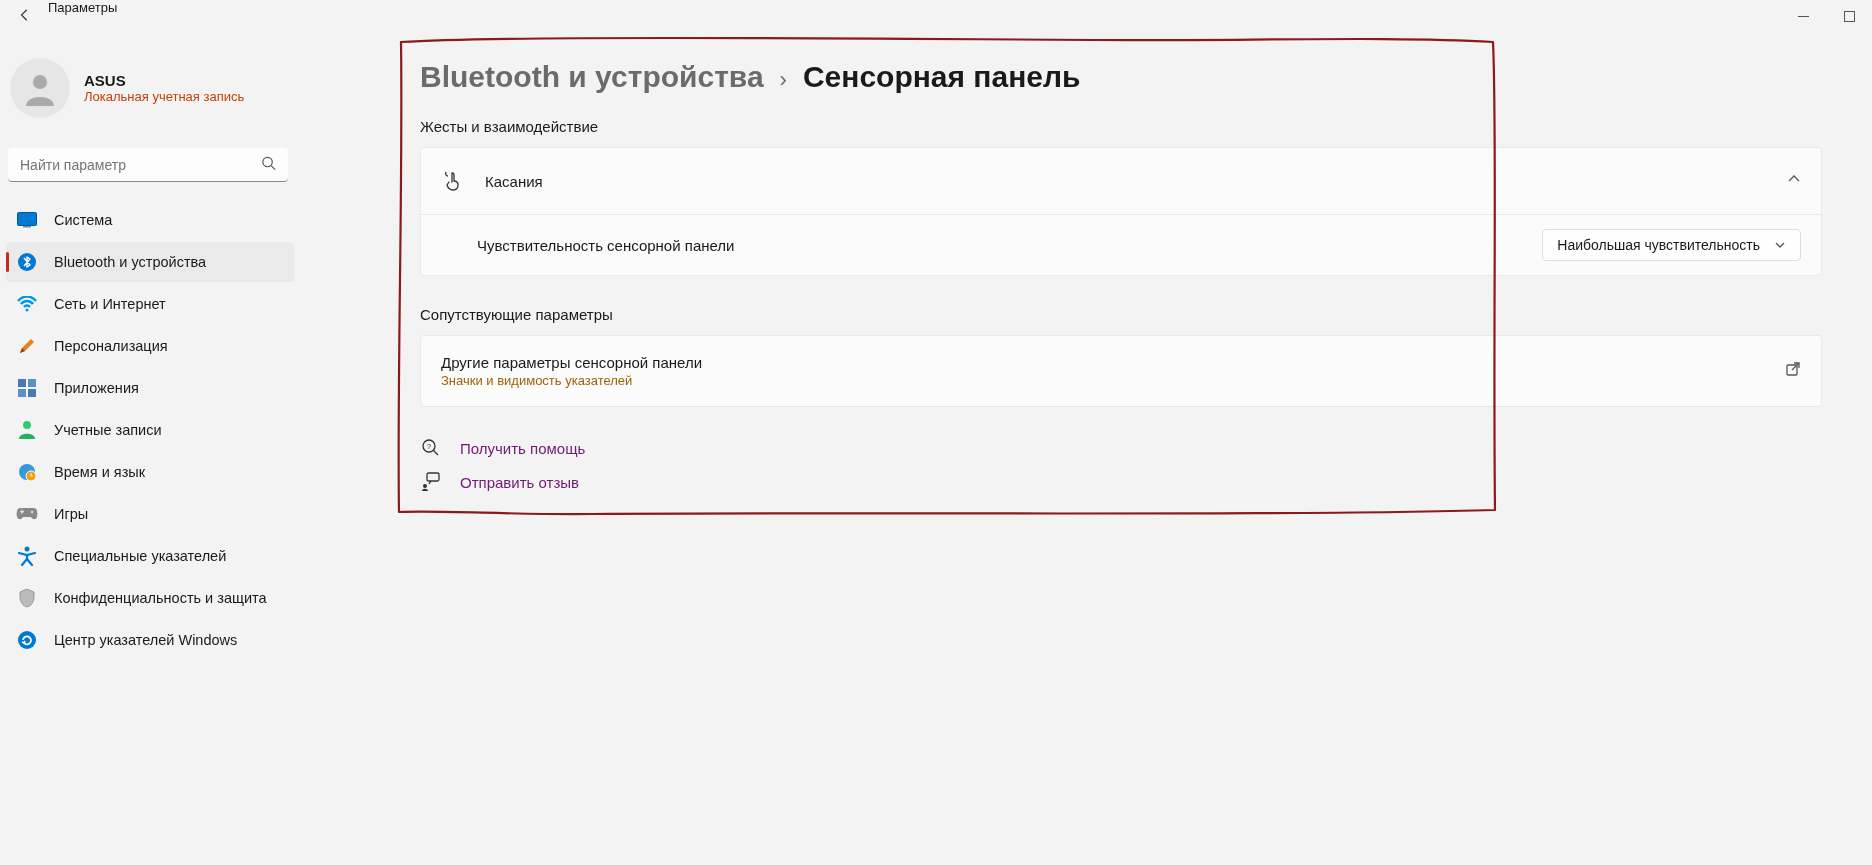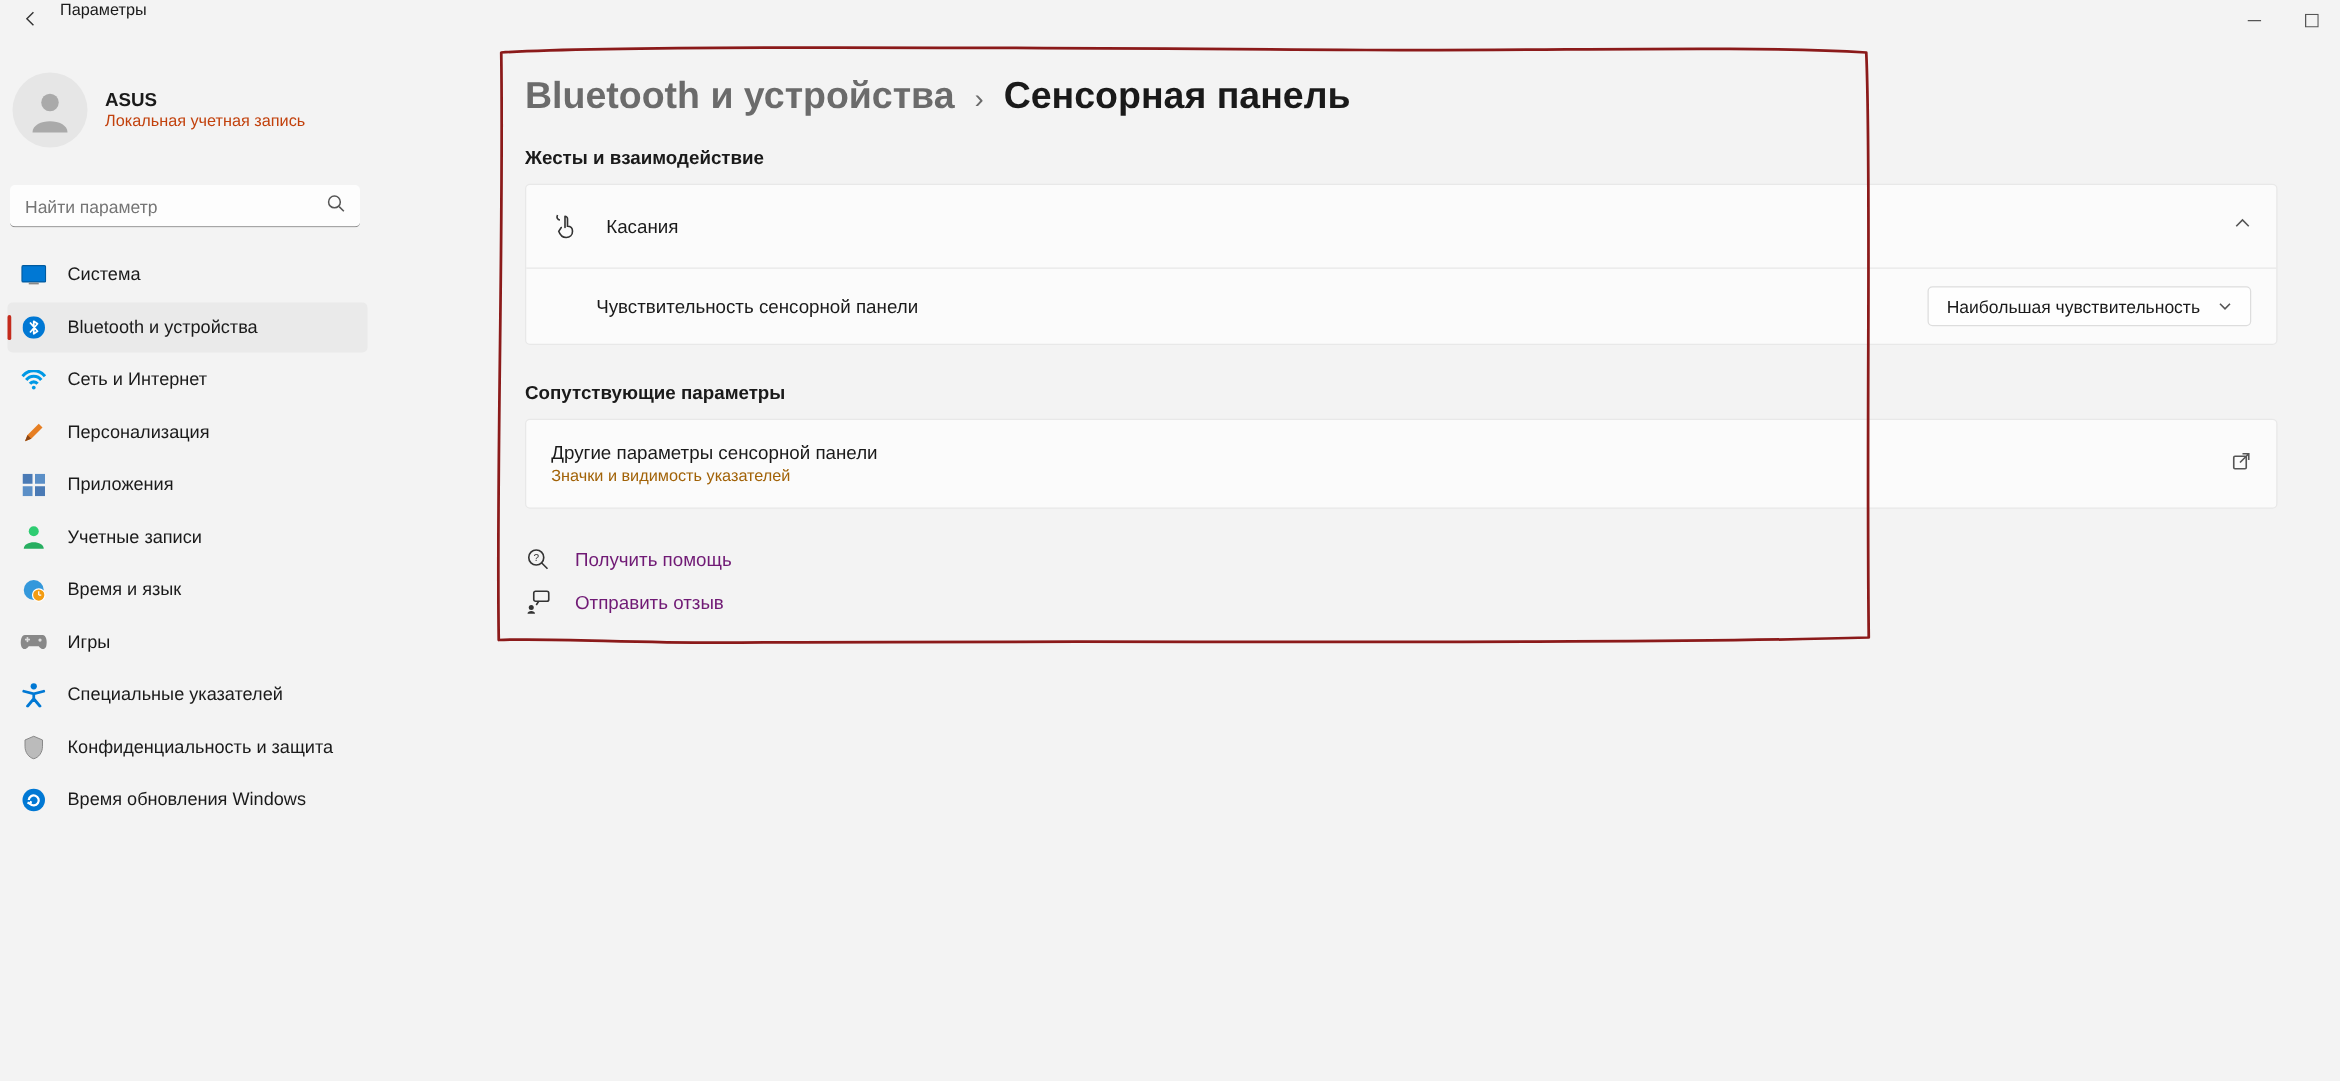--- a/index.html
+++ b/index.html
@@ -135,21 +135,21 @@
   .bc-sep {
     font-size: 22px;
     color: #6b6b6b;
   }
   .bc-current {
     font-size: 30px;
     font-weight: 600;
   }
   .section-title {
     font-size: 15px;
-    font-weight: 700;
+    font-weight: 400;
     margin-bottom: 12px;
   }
   .card {
     background: #fbfbfb;
     border: 1px solid #e8e8e8;
     border-radius: 4px;
     margin-bottom: 30px;
   }
   .card-row {
     display: flex;
@@ -359,21 +359,21 @@
         <span>Конфиденциальность и защита</span>
       </li>
       <li class="nav-item">
         <span class="nav-icon">
           <svg width="20" height="20" viewBox="0 0 20 20">
               <circle cx="10" cy="10" r="9" fill="#0078d4"></circle>
               <path d="M6 10 A4 4 0 1 1 7 13" stroke="#fff" stroke-width="1.8" fill="none"></path>
               <path d="M5 12 L7 13 L8 11" stroke="#fff" stroke-width="1.8" fill="none"></path>
             </svg>
         </span>
-        <span>Время обновления Windows</span>
+        <span>Центр указателей Windows</span>
       </li>
     </ul>
   </div>
 
   <div class="main">
     <div class="breadcrumb">
       <span class="bc-parent">Bluetooth и устройства</span>
       <span class="bc-sep">›</span>
       <span class="bc-current">Сенсорная панель</span>
     </div>

